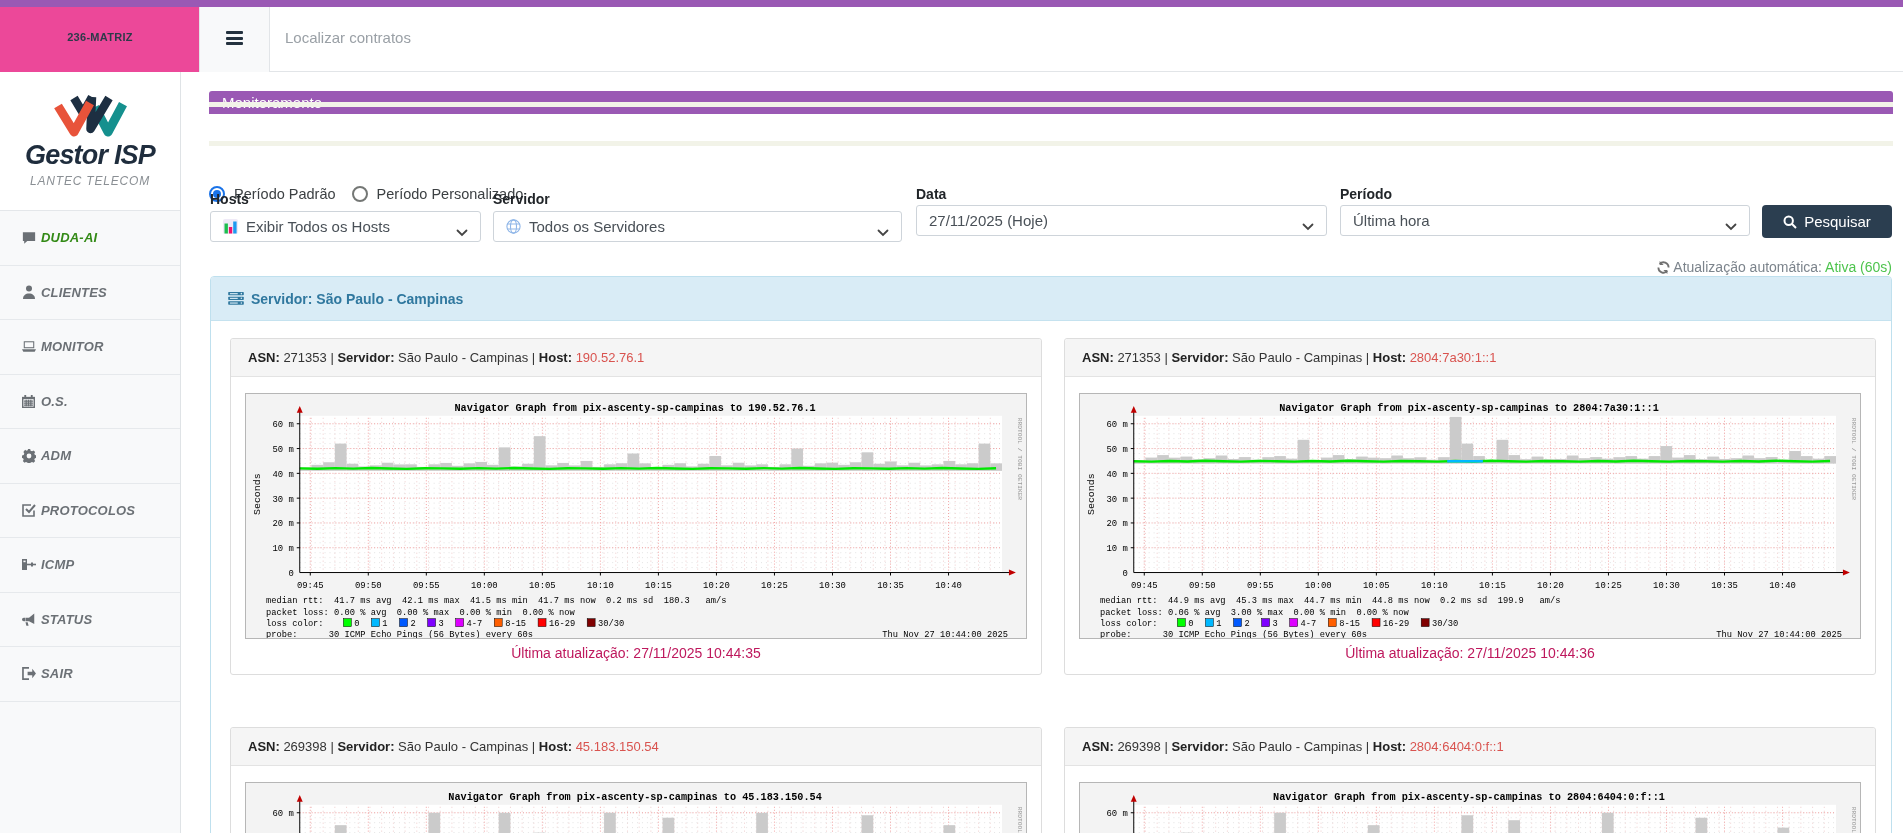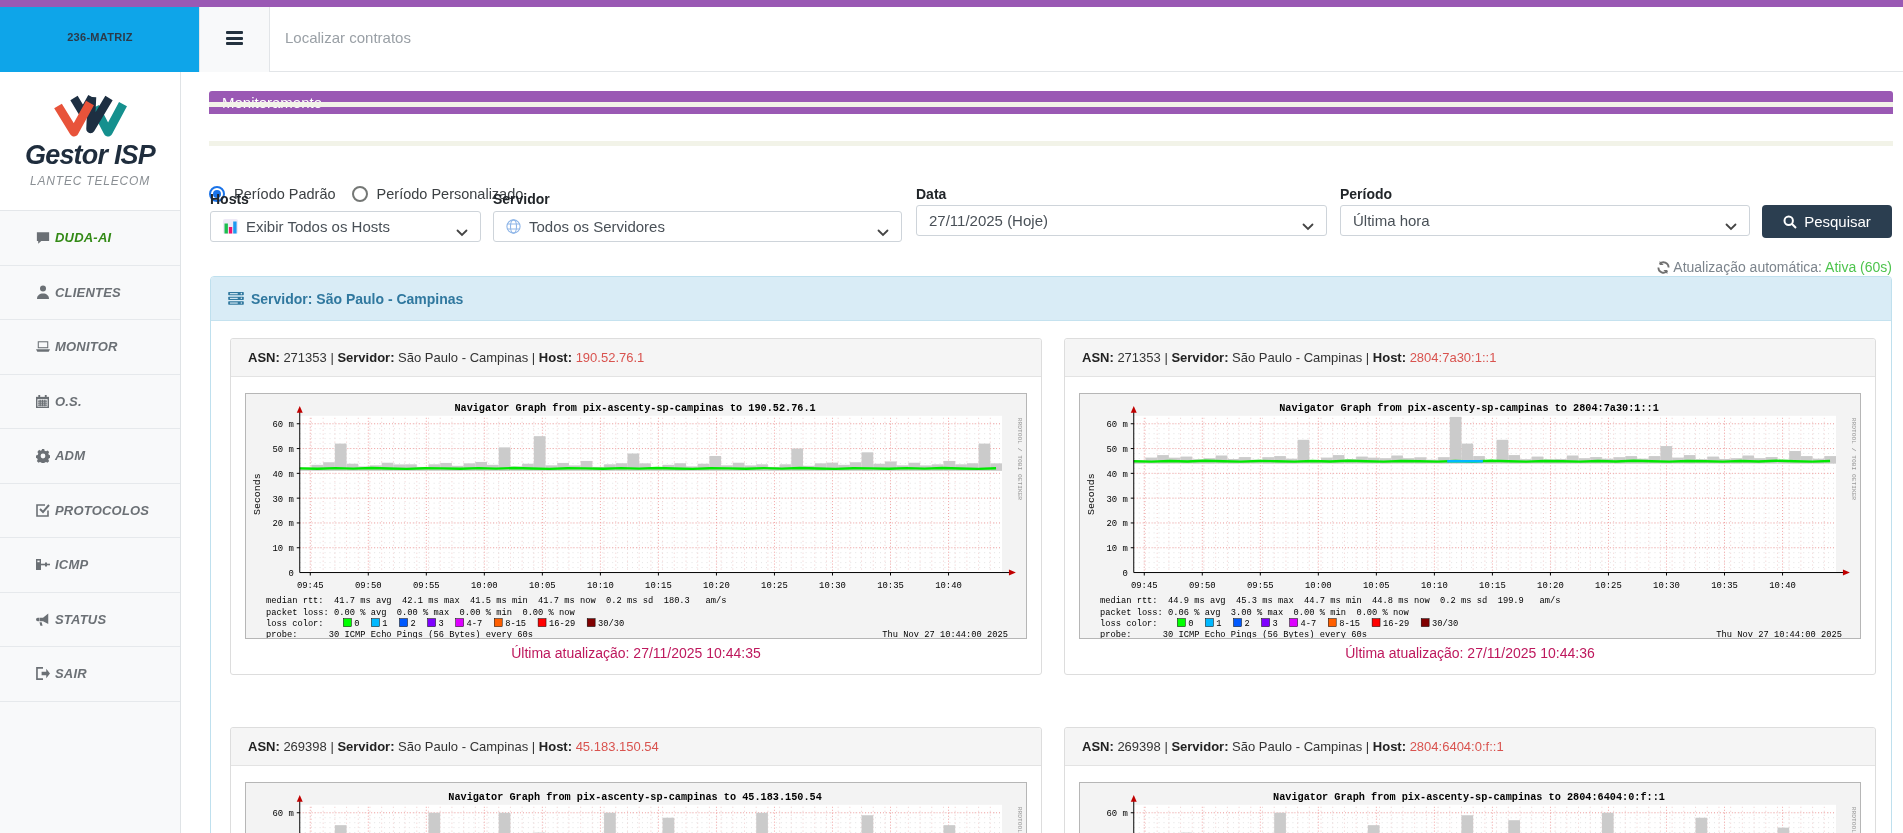--- a/index.html
+++ b/index.html
@@ -1,30 +1,30 @@
 <!DOCTYPE html>
 <html lang="pt-br"><head><meta charset="utf-8">
 <title>Monitoramento</title>
 <style>
 * { margin:0; padding:0; box-sizing:border-box; }
 html,body { width:1903px; height:833px; overflow:hidden; background:#fff;
   font-family:"Liberation Sans", sans-serif; }
 .topbar { position:absolute; left:0; top:0; width:1903px; height:7px; background:#9a59b4; }
 .header { position:absolute; left:0; top:7px; width:1903px; height:65px; background:#fff; border-bottom:1px solid #e2e5e8; }
-.hleft { position:absolute; left:0; top:0; width:200px; height:65px; background:#0ea5e9; border-right:1px solid #e2e5e8; }
+.hleft { position:absolute; left:0; top:0; width:200px; height:65px; background:#ec4899; border-right:1px solid #e2e5e8; }
 .hmatriz { position:absolute; left:0; top:24px; width:200px; text-align:center; font-size:11px; font-weight:bold; color:#2c3a49; letter-spacing:0.3px; }
 .hburger { position:absolute; left:200px; top:0; width:70px; height:65px; background:#f8f9fa; border-right:1px solid #e2e5e8; }
 .burger { position:absolute; left:26px; top:24px; width:17px; }
 .burger div { height:3px; background:#24323f; margin-bottom:2.6px; border-radius:1px; }
 .hsearch { position:absolute; left:285px; top:22px; font-size:15px; color:#9aa0a6; }
 .sidebar { position:absolute; left:0; top:72px; width:181px; height:761px; background:#f8f9fa; border-right:1px solid #dfe3e6;font-style:italic; }
 .logo { width:180px; height:139px; padding-top:21px; background:#fff; border-bottom:1px solid #e4e7ea; text-align:center; }
 .logoname { font-size:27px; font-weight:bold; color:#1f2d3d; letter-spacing:-0.8px; margin-top:1px; }
 .logosub { font-size:12px; color:#8a8f94; letter-spacing:0.8px; margin-top:3px; }
-.mi { height:54.5px; border-bottom:1px solid #e6e9ec; display:flex; align-items:center; padding-left:36px; }
+.mi { height:54.5px; border-bottom:1px solid #e6e9ec; display:flex; align-items:center; padding-left:22px; }
 .mi:first-child { border-top:0; }
 .mic { width:14px; display:inline-flex; }
 .mit { font-size:13px; font-weight:bold; color:#6b7075; margin-left:5px; letter-spacing:0.2px; }
 .main { position:absolute; left:209px; top:72px; width:1684px; height:761px; }
 .mbar { position:absolute; left:0; top:7px; width:1684px; height:23px; background:#9a59b4; border-radius:3px 3px 0 0; color:#ffffff; font-size:15px; line-height:23px; padding-left:13px;margin-top:12px; }
 .bstrip1 { position:absolute; left:0; top:30px; width:1684px; height:5px; background:#f2f3e8; }
 .bstrip2 { position:absolute; left:0; top:69px; width:1684px; height:5px; background:#f2f3e8; }
 .btnrow { position:absolute; left:0; top:40px; height:24px; }
 .btn { display:inline-block; height:24px; line-height:24px; padding:0 7px; margin-right:8px; border-radius:4px; font-size:11.2px; font-weight:bold; color:#fff; }
 .btn.red { background:#e74c3c; border:1px solid #d62c1a00; }

